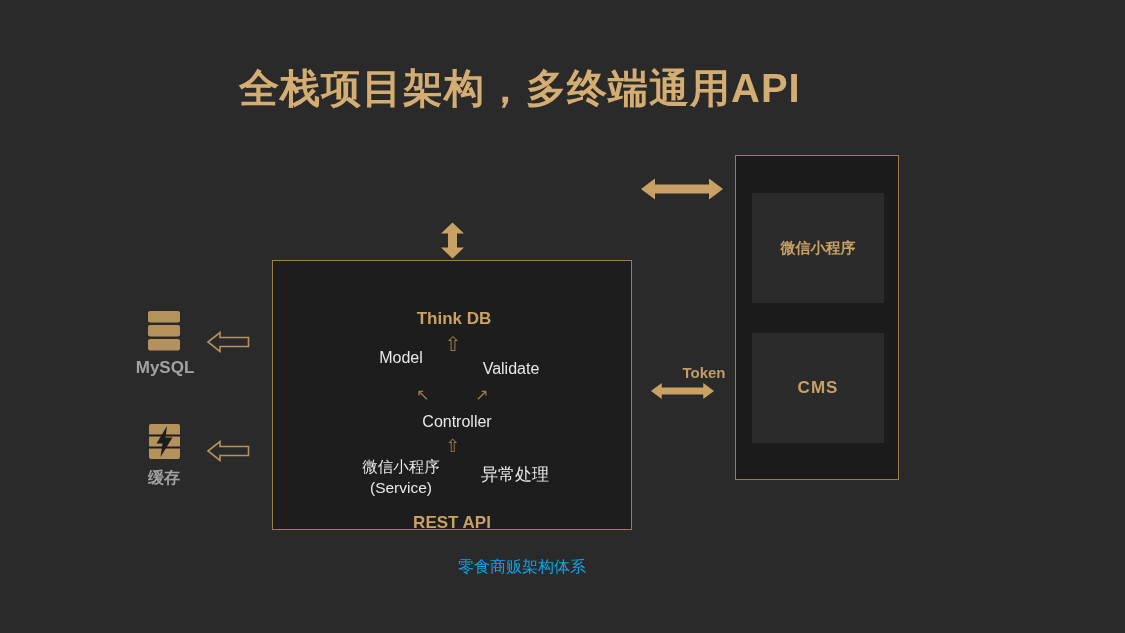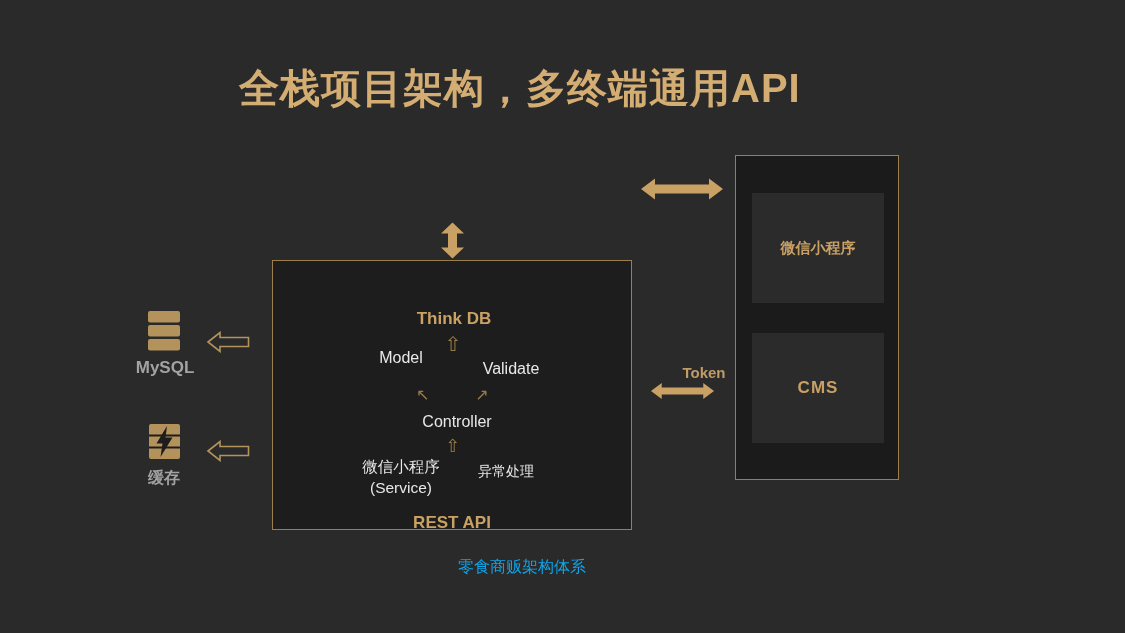--- a/index.html
+++ b/index.html
@@ -89,21 +89,21 @@
     <span class="pos white-text" style="left:128px; top:64px;">Model</span>
     <span class="pos white-text" style="left:238px; top:75px;">Validate</span>
     <span class="pos arrow-glyph" style="left:150px; top:102px; font-size:16px;">↖</span>
     <span class="pos arrow-glyph" style="left:209px; top:102px; font-size:16px;">↗</span>
     <span class="pos white-text" style="left:184px; top:128px;">Controller</span>
     <span class="pos arrow-glyph" style="left:180px; top:152px; font-size:18px;">⇧</span>
     <div class="pos white-text validate-block" style="left:128px; top:171px;">
       <div>微信小程序</div>
       <div>(Service)</div>
     </div>
-    <span class="pos white-text" style="left:233px; top:178px; font-size:14px;">异常处理</span>
+    <span class="pos white-text" style="left:242px; top:178px; font-size:17px;">异常处理</span>
     <span class="pos gold bold" style="left:179px; top:228px; font-size:17px;">REST API</span>
   </div>
 
   <div class="box clients">
     <div class="inner-rect" style="top:37px;">
       <span class="gold bold" style="font-size:15px;">微信小程序</span>
     </div>
     <div class="inner-rect" style="top:177px;">
       <span class="gold bold" style="font-size:17px; letter-spacing:1px;">CMS</span>
     </div>

